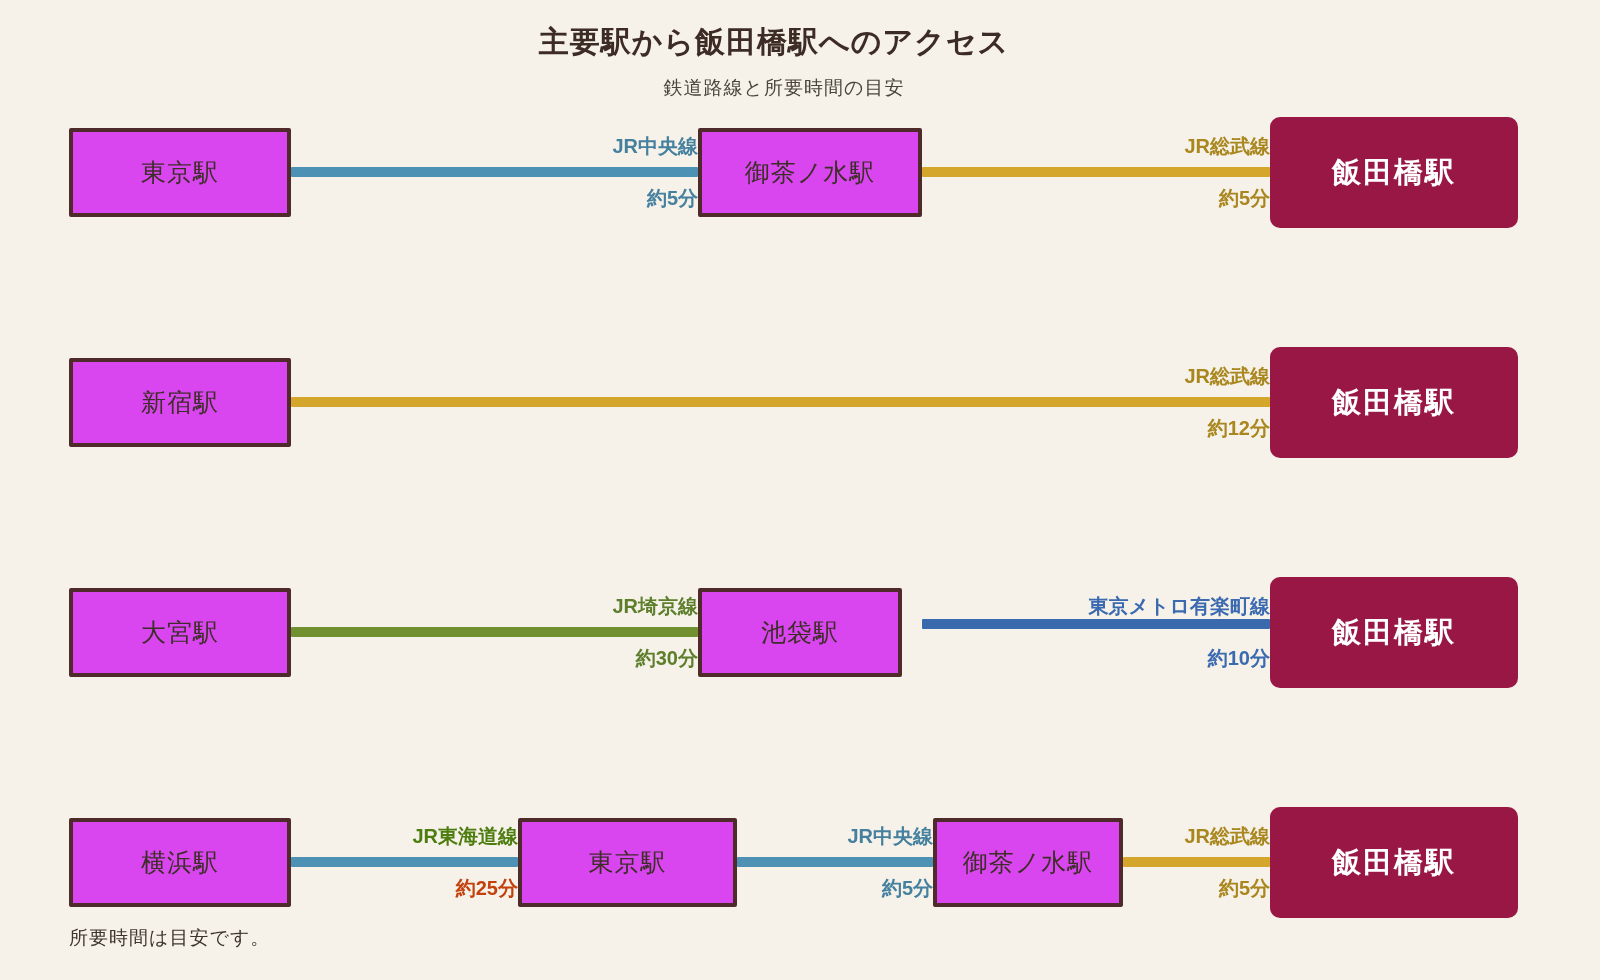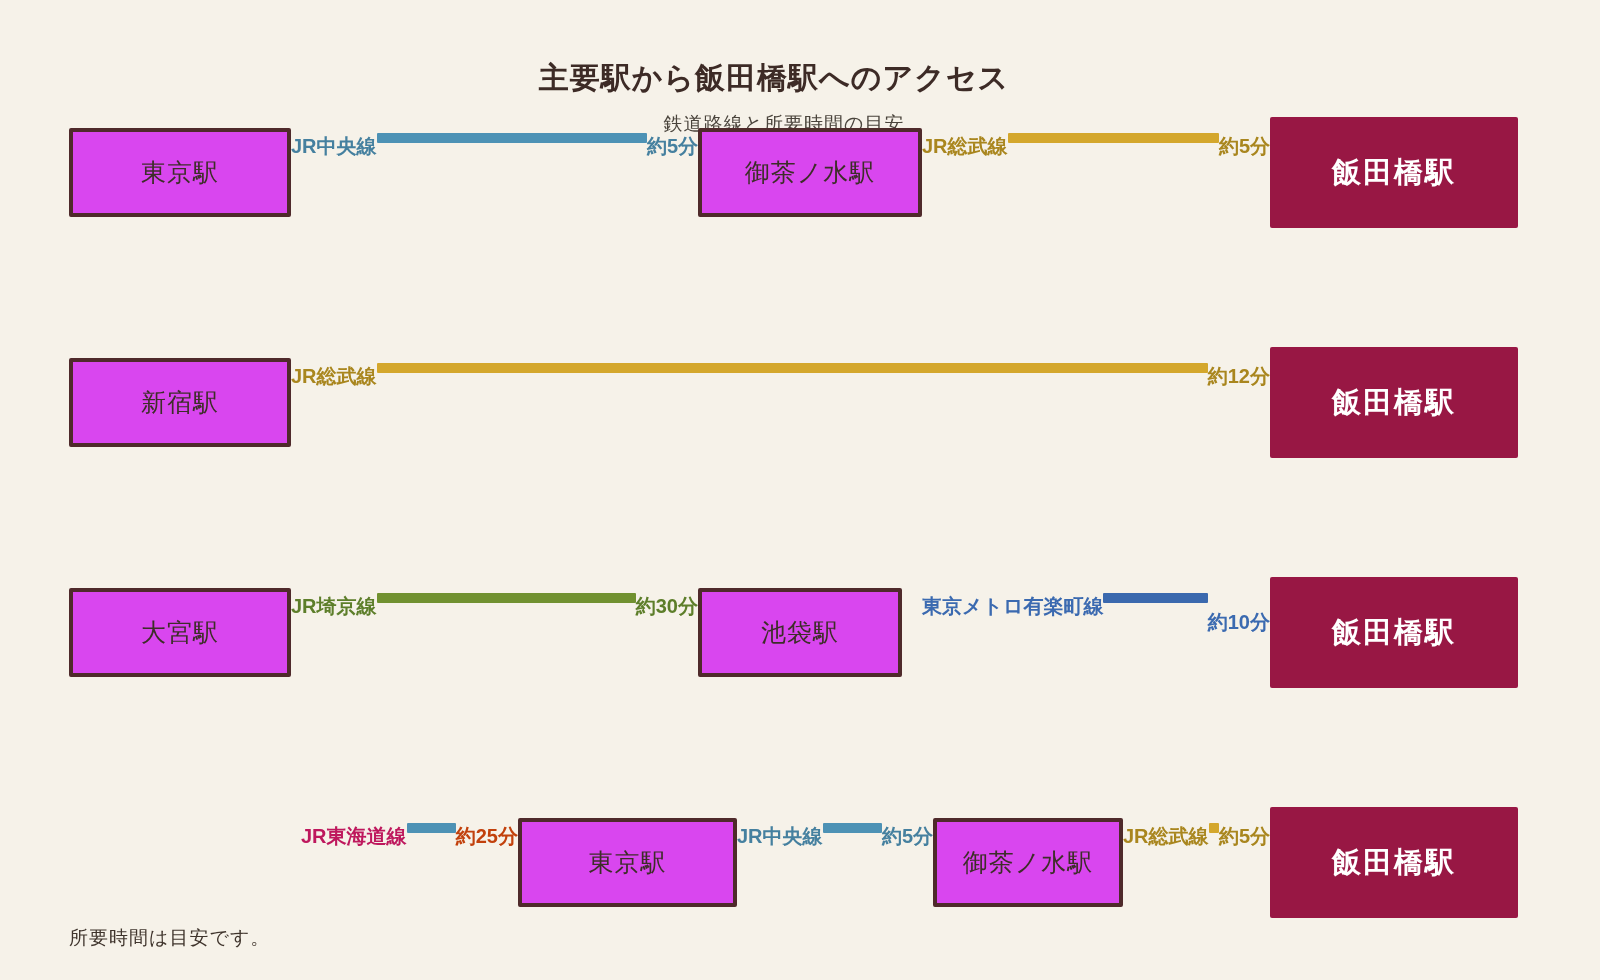--- a/index.html
+++ b/index.html
@@ -11,21 +11,20 @@
     position: relative;
     width: 1600px;
     height: 980px;
     overflow: hidden;
   }
   .header {
     position: absolute;
     left: 0; top: 22px;
     width: 1548px;
     text-align: center;
-    margin-top: 36px;
   }
   .title {
     font-size: 30px;
     font-weight: bold;
     color: #3d2b26;
     letter-spacing: 1px;
   }
   .subtitle {
     margin-top: 12px;
     font-size: 19px;
@@ -46,36 +45,36 @@
     font-size: 25px;
     color: #3d2e28;
     letter-spacing: 1px;
   }
   .dest-box {
     position: absolute;
     box-sizing: border-box;
     height: 111px;
     width: 248px;
     background: #981744;
-    border-radius: 2px;
+    border-radius: 10px;
     display: flex;
     align-items: center;
     justify-content: center;
     font-size: 29px;
     font-weight: bold;
     color: #ffffff;
     letter-spacing: 2px;
   }
   .leg {
     position: absolute;
     height: 78px;
     display: flex;
-    flex-direction: row;
+    flex-direction: column;
     justify-content: space-between;
-    align-items: flex-start;
+    align-items: flex-end;
   }
   .leg-name, .leg-time {
     font-size: 20px;
     font-weight: bold;
     line-height: 26px;
     white-space: nowrap;
     text-align: center;
   }
   .leg-line {
     width: 100%;
@@ -130,22 +129,23 @@
     <div class="leg-time" style="color: rgb(93, 126, 42);">約30分</div>
   </div>
   <div class="station-box" style="left:698px; top:588px; width:204px;">池袋駅</div>
   <div class="leg" style="left:922px; top:593px; width:348px;">
     <div class="leg-name" style="color: rgb(59, 106, 176);">東京メトロ有楽町線</div>
     <div class="leg-line" style="background-color: rgb(59, 105, 174);"></div>
     <div class="leg-time" style="color: rgb(59, 106, 176); margin-top: 16px;">約10分</div>
   </div>
   <div class="dest-box" style="left:1270px; top:577px;">飯田橋駅</div>
 
+  <div class="station-box" style="left:69px; top:818px; width:222px;">横浜駅</div>
   <div class="leg" style="left:291px; top:823px; width:227px;">
-    <div class="leg-name" style="color: #be185d; margin-left: 10px;">JR東海道線</div>
+    <div class="leg-name" style="color: #4d7c0f; margin-left: 10px;">JR東海道線</div>
     <div class="leg-line" style="background-color: rgb(77, 146, 181);"></div>
     <div class="leg-time" style="color: #c2410c;">約25分</div>
   </div>
   <div class="station-box" style="left:518px; top:818px; width:219px;">東京駅</div>
   <div class="leg" style="left:737px; top:823px; width:196px;">
     <div class="leg-name" style="color: rgb(69, 128, 159);">JR中央線</div>
     <div class="leg-line" style="background-color: rgb(77, 146, 181);"></div>
     <div class="leg-time" style="color: rgb(69, 128, 159);">約5分</div>
   </div>
   <div class="station-box" style="left:933px; top:818px; width:190px;">御茶ノ水駅</div>

